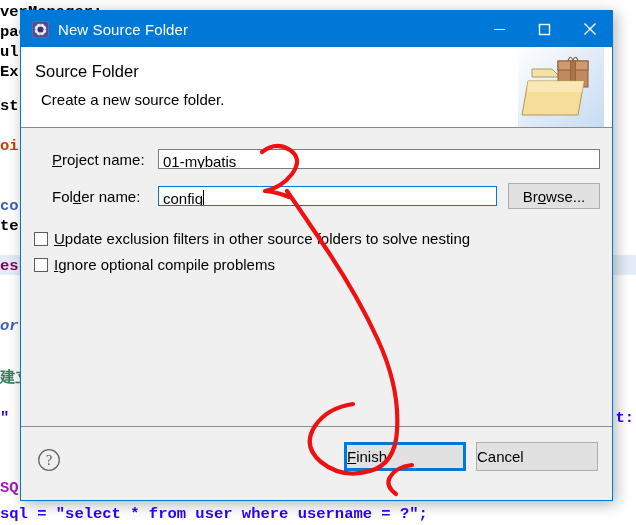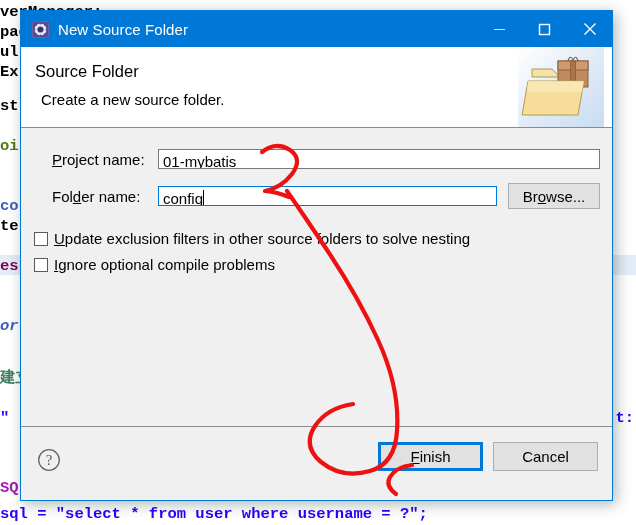--- a/index.html
+++ b/index.html
@@ -216,28 +216,27 @@
     height: 24px;
   }
   .footer-buttons {
     position: absolute;
     right: 14px;
     top: 15px;
     display: flex;
     gap: 10px;
   }
   .fbtn {
-    width: 105px;
+    width: 122px;
     height: 29px;
     background: #e1e1e1;
     border: 1px solid #adadad;
     box-sizing: border-box;
     display: flex;
     align-items: center;
-    justify-content: center;
     font-size: 15px;
     color: #000;
   }
   .fbtn.default {
     border: 3px solid #0078d7;
     background: #e1e1e1;
   }
 
   u { text-decoration: underline; }
 
@@ -254,21 +253,21 @@
 <div id="root">
 
   <div class="editor">
     <div class="hl-row" id="hlrow" style="top: 255px;"></div>
     <div id="editor-lines">
         <div class="code-line" style="top: 2px; color: rgb(0, 0, 0);">verManager;</div>
         <div class="code-line" style="top: 22px; color: rgb(0, 0, 0);">package </div>
         <div class="code-line" style="top: 42px; color: rgb(0, 0, 0);">ul</div>
         <div class="code-line" style="top: 62px; color: rgb(0, 0, 0);">Ex</div>
         <div class="code-line" style="top: 96px; color: rgb(0, 0, 0);">st</div>
-        <div class="code-line" style="top: 136px; color: #4d7c0f;">oi</div>
+        <div class="code-line" style="top: 136px; color: #c2410c;">oi</div>
         <div class="code-line" style="top: 196px; color: rgb(63, 95, 191);">co</div>
         <div class="code-line" style="top: 216px; color: rgb(0, 0, 0);">te</div>
         <div class="code-line" style="top: 256px; color: rgb(127, 0, 85);">es</div>
         <div class="code-line" style="top: 316px; color: rgb(63, 95, 191); font-style: italic;">or</div>
         <div class="code-line" style="top: 368px; color: rgb(63, 127, 95);">建立</div>
         <div class="code-line" style="top: 388px; color: rgb(0, 0, 0); padding-left: 22px;">io</div>
         <div class="code-line" style="top: 408px; color: rgb(42, 0, 255);">"</div>
         <div class="code-line" style="top: 478px; color: #a21caf;">SQ</div>
         <div class="code-line" style="top: 504px; color: rgb(42, 0, 255);">sql = "select * from user where username = ?";</div>
       </div>

